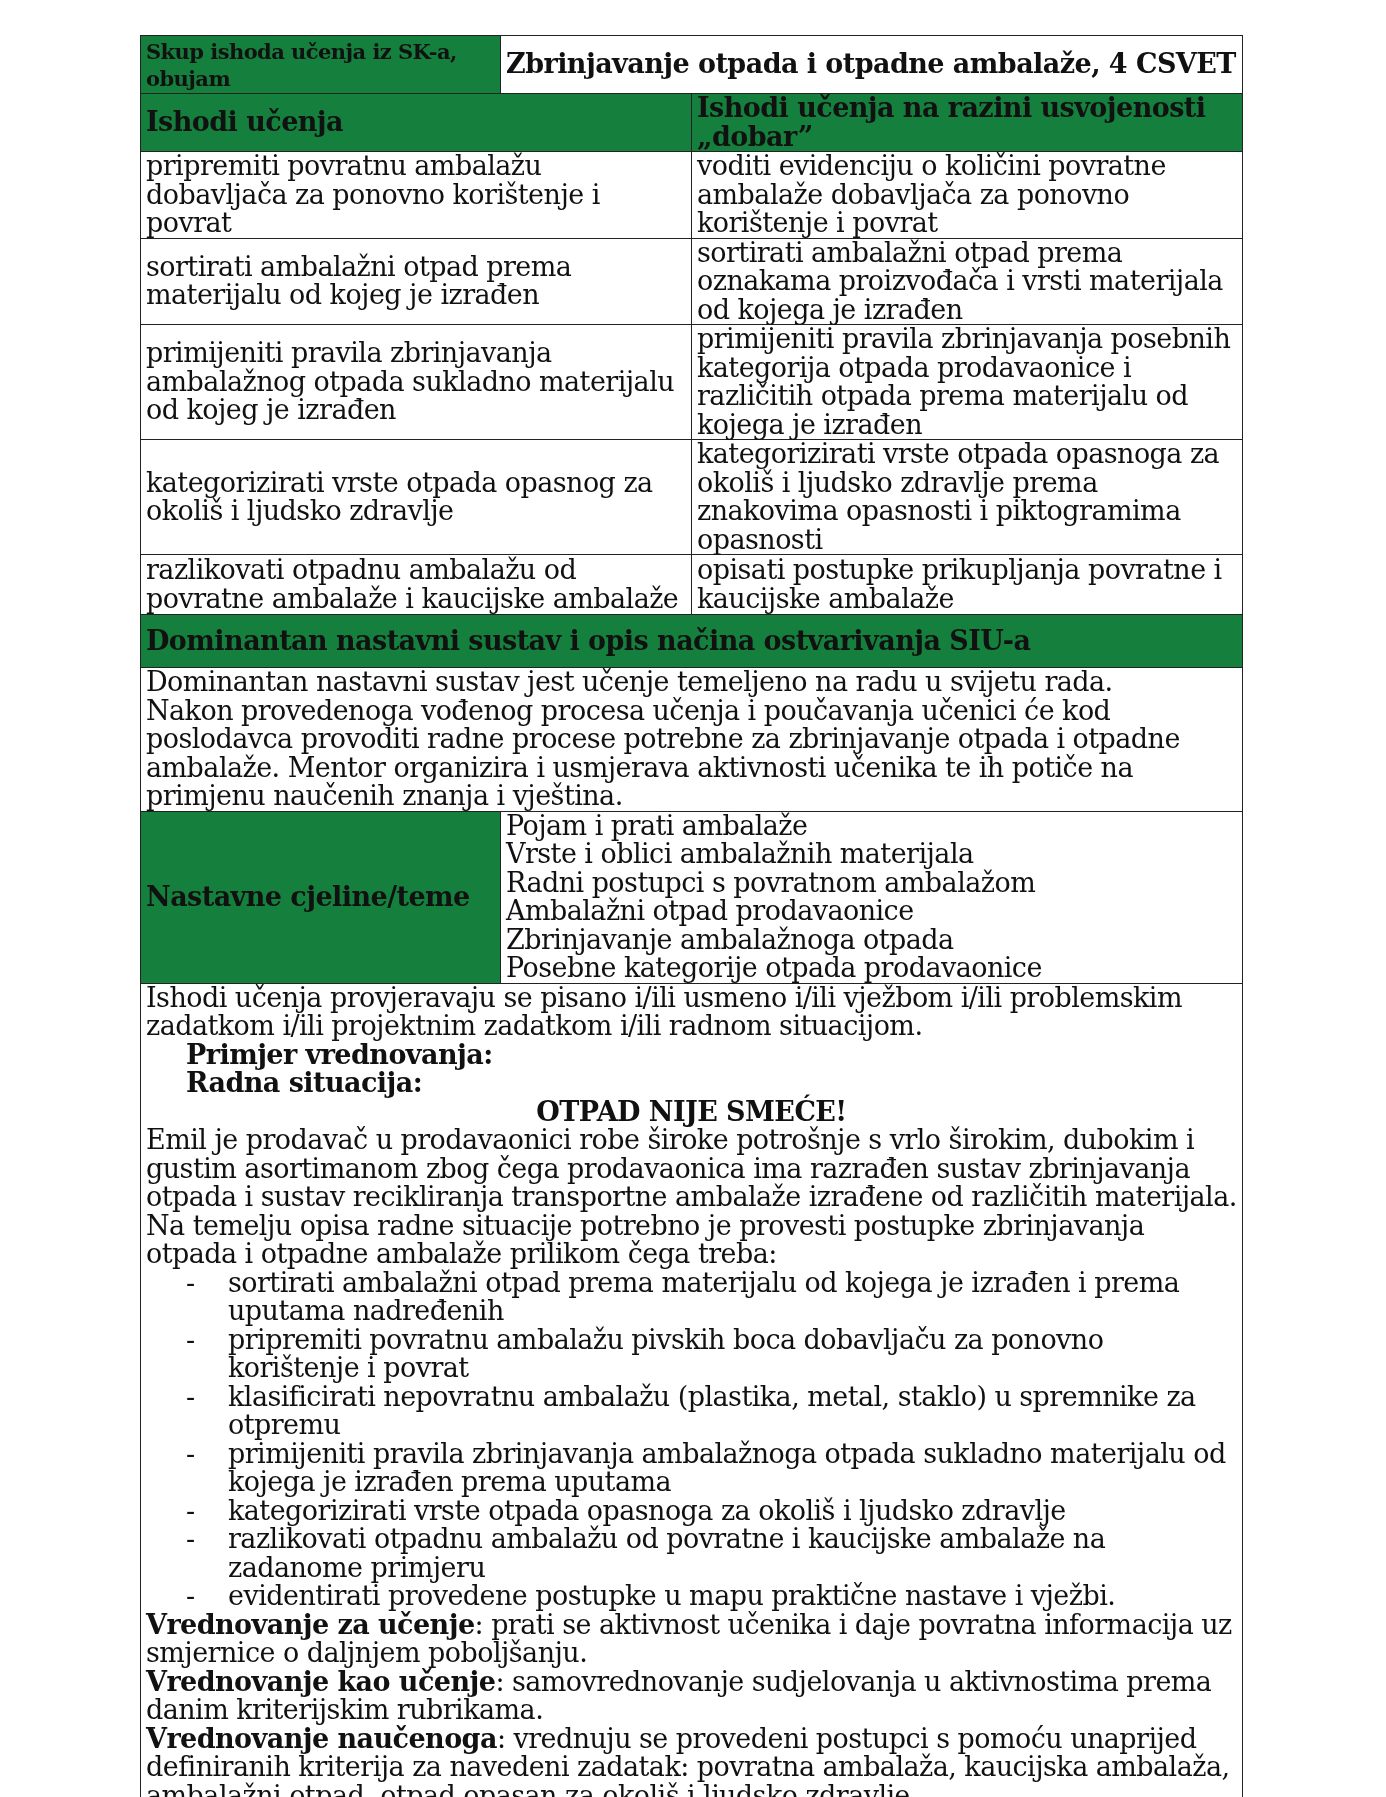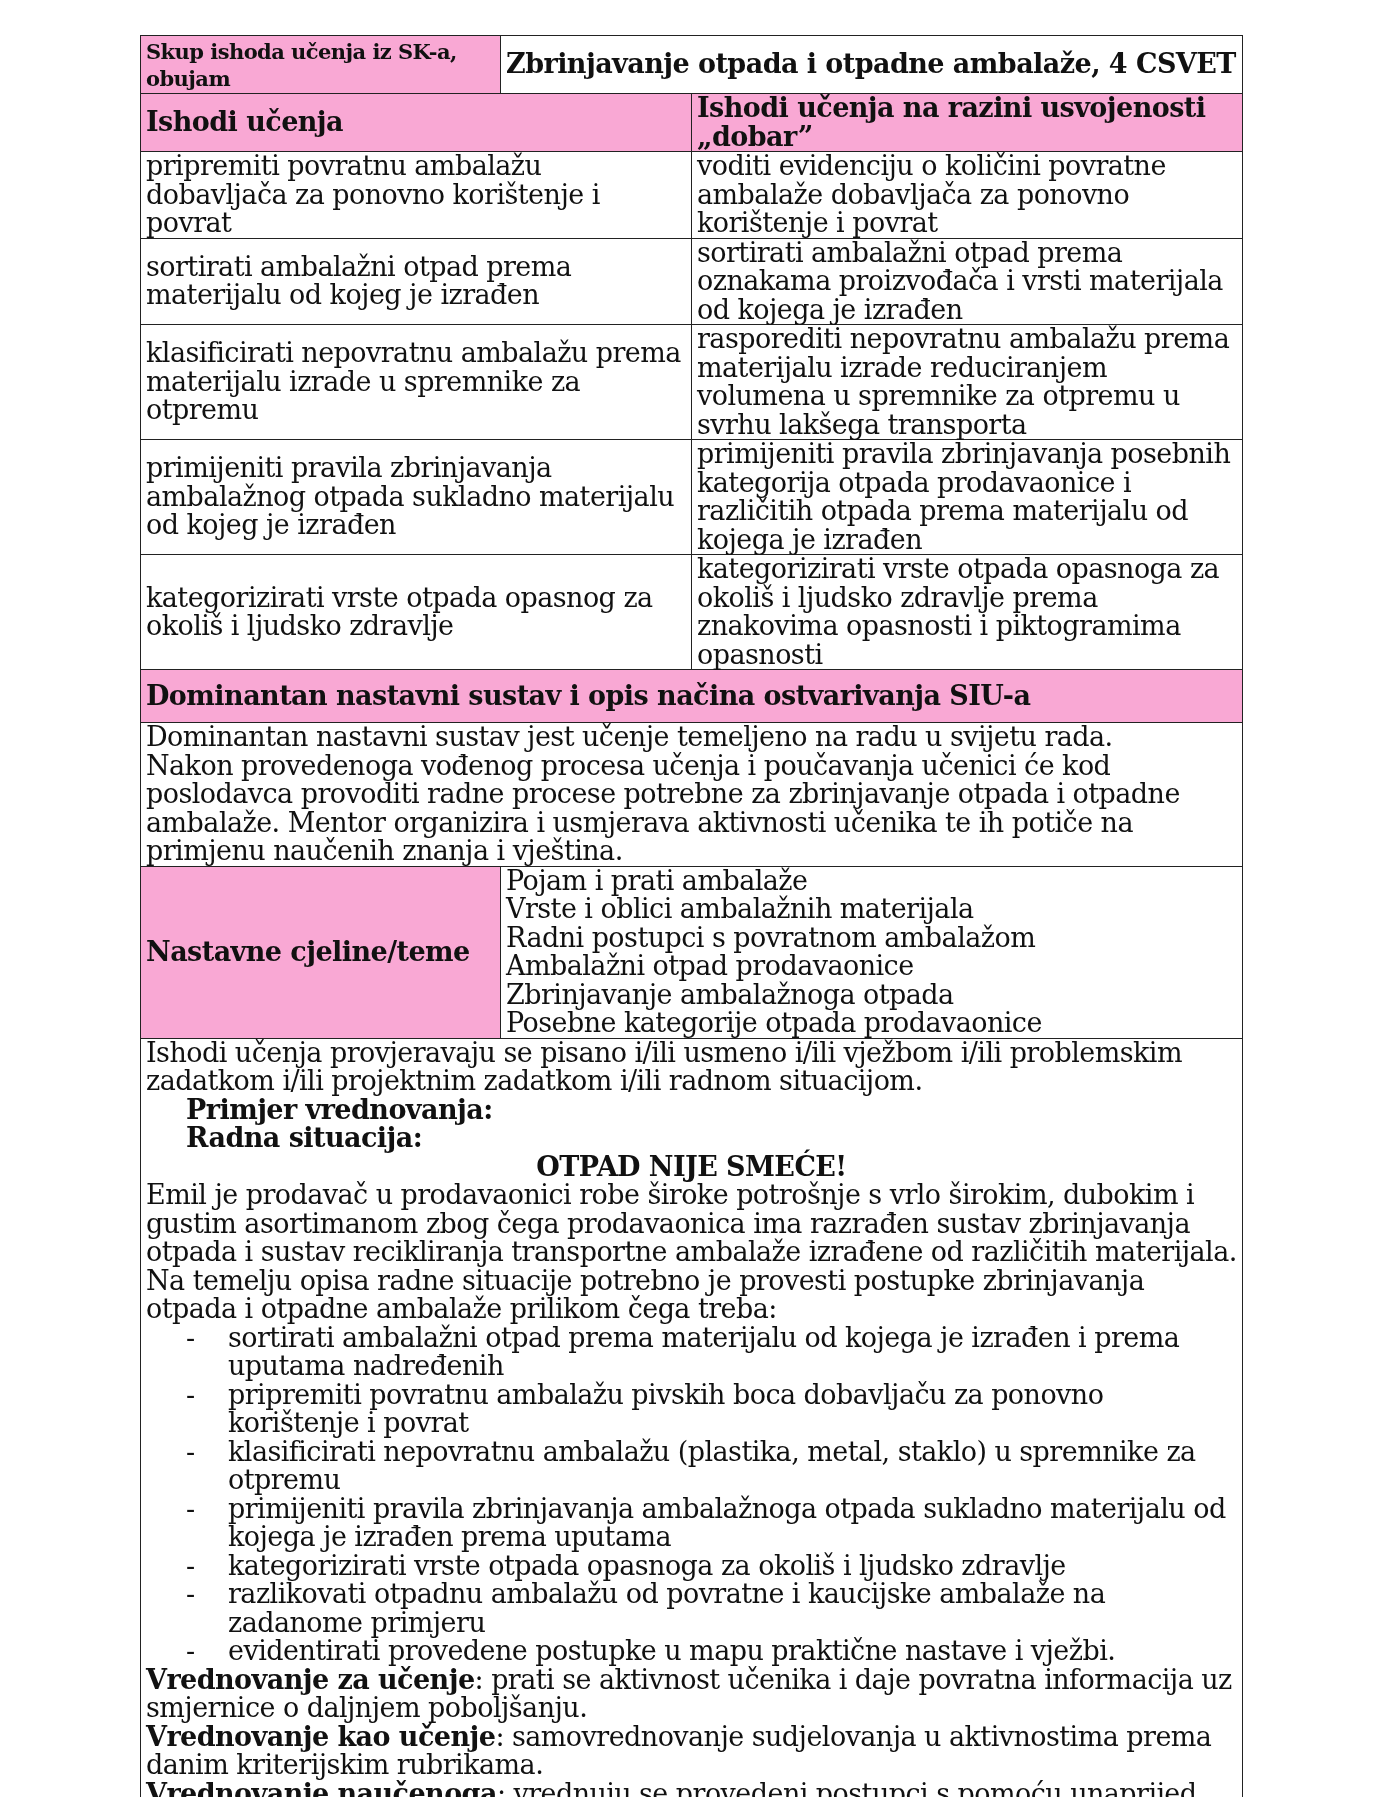--- a/index.html
+++ b/index.html
@@ -2,21 +2,21 @@
 <html><head>
 <meta charset="utf-8">
 <style>
   html, body { margin: 0; padding: 0; background: #ffffff; }
   body { width: 1386px; height: 1797px; position: relative; overflow: hidden;
          font-family: "DejaVu Serif", "Liberation Serif", serif; color: #111; }
   .doc-table { position: absolute; left: 140px; top: 35px; width: 1102px;
                border-collapse: collapse; table-layout: fixed; }
   .doc-table td { border: 1.5px solid #222; padding: 0 5px; vertical-align: middle;
                   font-size: 27px; line-height: 28.5px; letter-spacing: -0.55px; }
-  .hdr { background: #f9a8d4; font-weight: bold; }
+  .hdr { background: #15803d; font-weight: bold; }
   .bold { font-weight: bold; margin-left: 40px; }
   .cell-top { vertical-align: top !important; }
   .r-title td { height: 57px; }
   .r-title .hdr { font-size: 21px; line-height: 27px; }
   .title-val { font-weight: bold; font-size: 21px; }
   .r-colhdr td { height: 20px; }
   .r-sec td { height: 52px; margin-left: 25px; }
   .line { display: block; }
   .center-title { text-align: center; font-weight: bold; display: block; }
   ul.dash { list-style: none; margin: 0; padding: 0; }
@@ -47,30 +47,30 @@
 
   <tr style="height:59px">
     <td colspan="2">pripremiti povratnu ambalažu dobavljača za ponovno korištenje i povrat</td>
     <td>voditi evidenciju o količini povratne ambalaže dobavljača za ponovno korištenje i povrat</td>
   </tr>
   <tr style="height:69px">
     <td colspan="2">sortirati ambalažni otpad prema materijalu od kojeg je izrađen</td>
     <td>sortirati ambalažni otpad prema oznakama proizvođača i vrsti materijala od kojega je izrađen</td>
   </tr>
   <tr style="height:88px">
-    <td colspan="2">klasificirati nepovratnu ambalažu prema materijalu izrade u spremnike za otpremu</td>
-    <td>rasporediti nepovratnu ambalažu prema materijalu izrade reduciranjem volumena u spremnike za otpremu u svrhu lakšega transporta</td>
-  </tr>
-  <tr style="height:88px">
     <td colspan="2">primijeniti pravila zbrinjavanja ambalažnog otpada sukladno materijalu od kojeg je izrađen</td>
     <td>primijeniti pravila zbrinjavanja posebnih kategorija otpada prodavaonice i različitih otpada prema materijalu od kojega je izrađen</td>
   </tr>
   <tr style="height:88px">
     <td colspan="2">kategorizirati vrste otpada opasnog za okoliš i ljudsko zdravlje</td>
     <td>kategorizirati vrste otpada opasnoga za okoliš i ljudsko zdravlje prema znakovima opasnosti i piktogramima opasnosti</td>
+  </tr>
+  <tr style="height:60px">
+    <td colspan="2">razlikovati otpadnu ambalažu od povratne ambalaže i kaucijske ambalaže</td>
+    <td>opisati postupke prikupljanja povratne i kaucijske ambalaže</td>
   </tr>
 
   <tr class="r-sec">
     <td colspan="3" class="hdr">Dominantan nastavni sustav i opis načina ostvarivanja SIU-a</td>
   </tr>
   <tr>
     <td colspan="3" class="cell-top">
       <span class="line">Dominantan nastavni sustav jest učenje temeljeno na radu u svijetu rada.</span>
       <span class="line">Nakon provedenoga vođenog procesa učenja i poučavanja učenici će kod poslodavca provoditi radne procese potrebne za zbrinjavanje otpada i otpadne ambalaže. Mentor organizira i usmjerava aktivnosti učenika te ih potiče na primjenu naučenih znanja i vještina.</span>
     </td>

